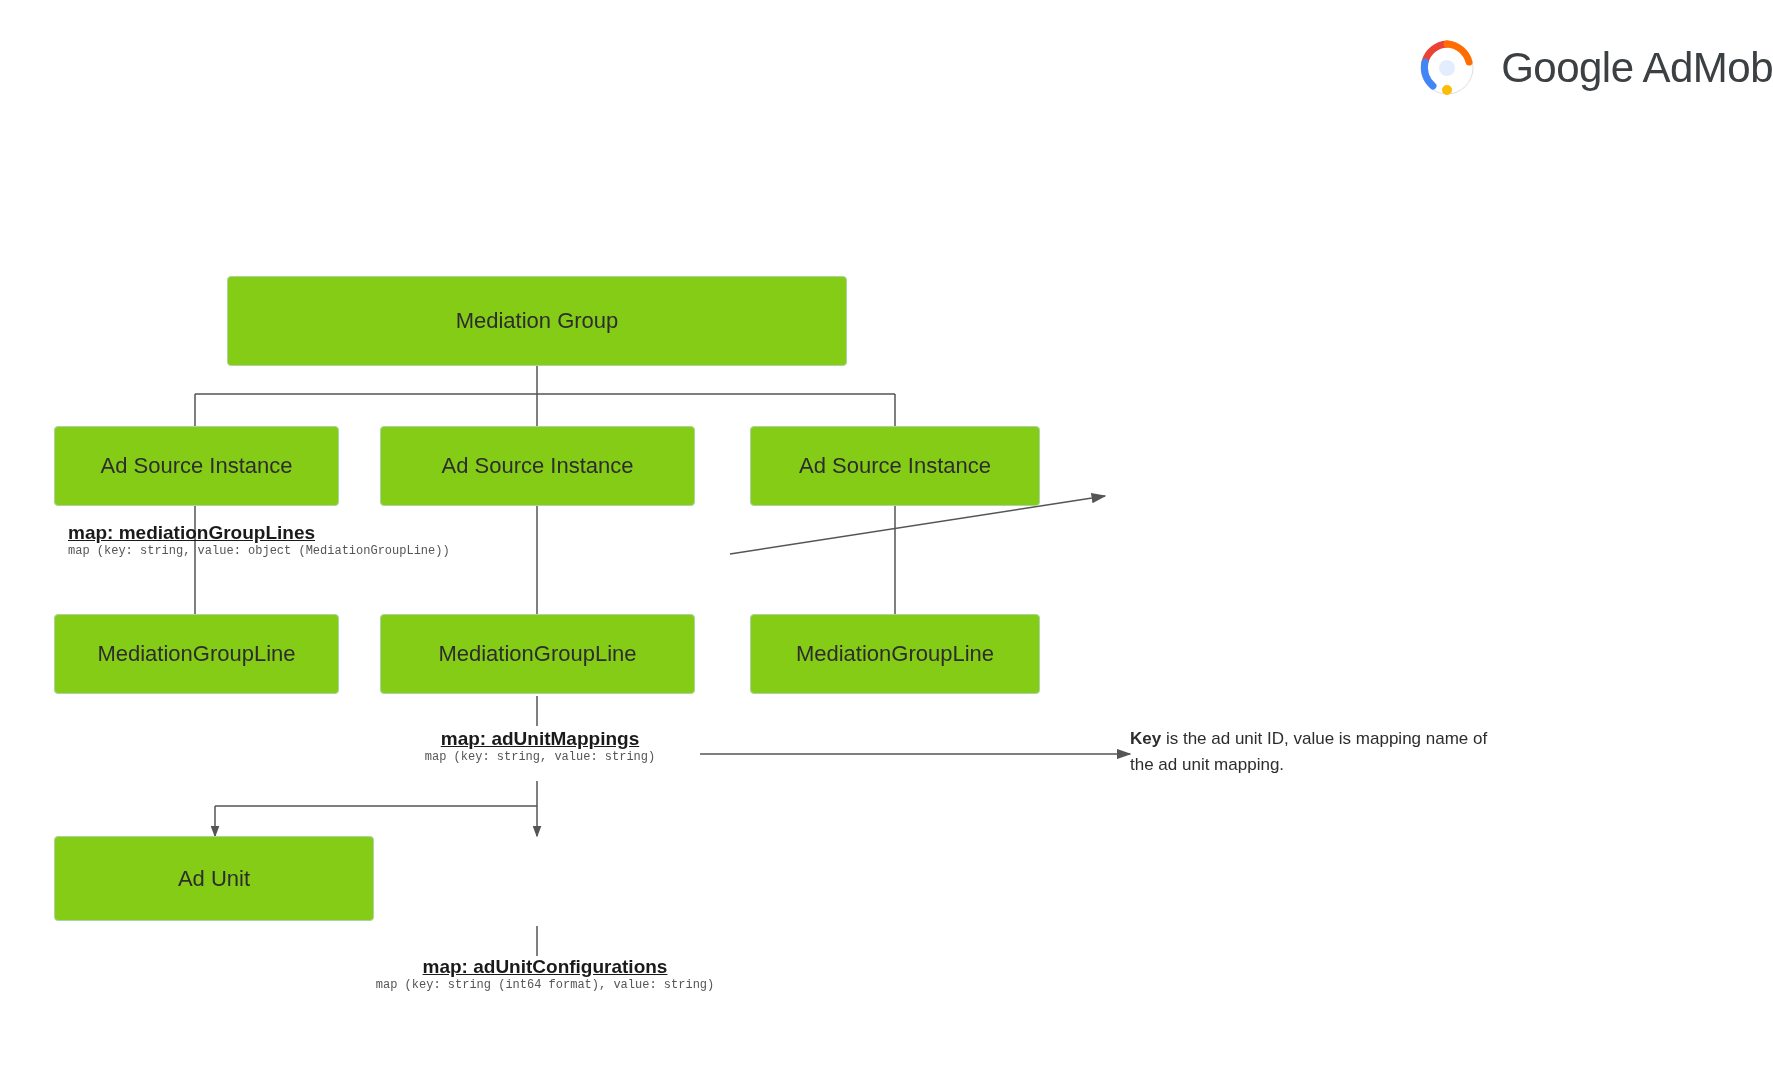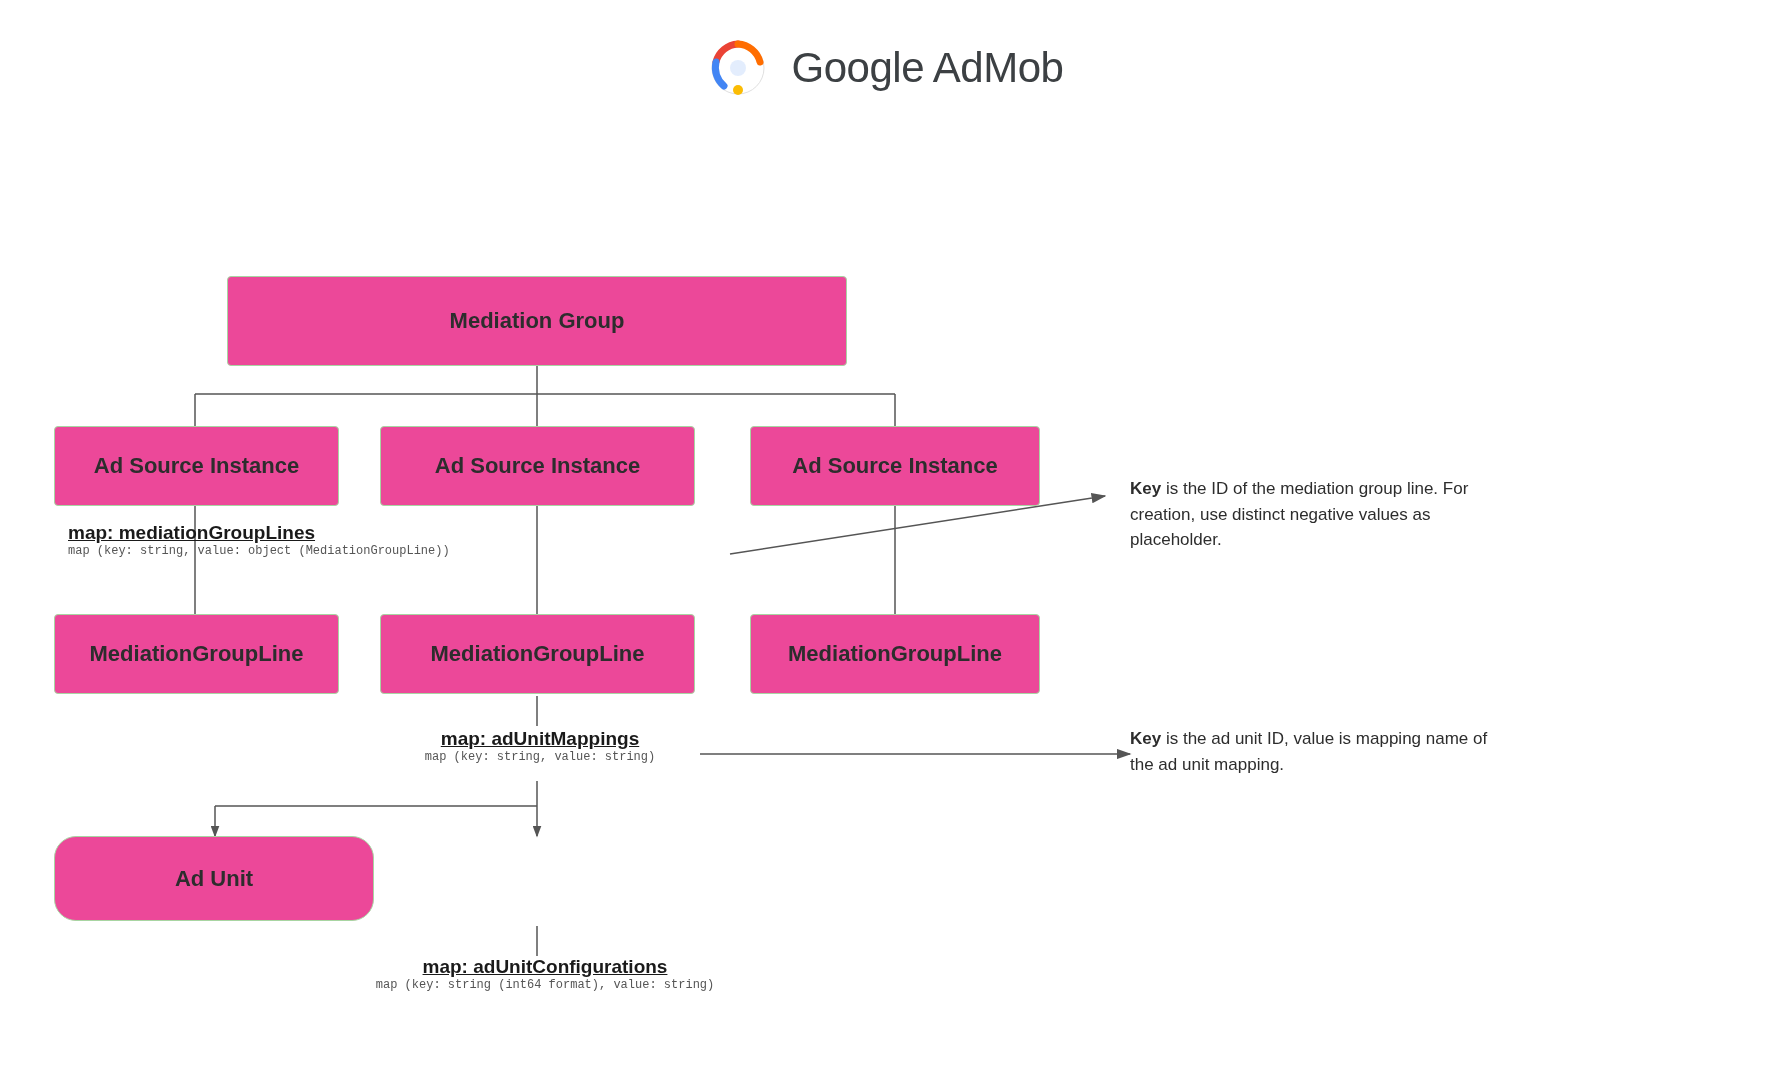--- a/index.html
+++ b/index.html
@@ -17,21 +17,21 @@
       min-height: 1065px;
       background: #fff;
       position: relative;
       padding: 20px 0;
     }
 
     
     .header {
       display: flex;
       align-items: center;
-      justify-content: center;
+      justify-content: flex-end;
       gap: 26px;
       margin-bottom: 40px;
       padding-top: 20px;
     }
 
     .logo-svg {
       width: 56px;
       height: 56px;
     }
 
@@ -45,29 +45,29 @@
     
     .diagram-area {
       position: relative;
       width: 1773px;
       height: 900px;
     }
 
     
     .box {
       position: absolute;
-      background: #ec4899;
+      background: #84cc16;
       border: 1.5px solid #a8d5a2;
       border-radius: 4px;
       display: flex;
       align-items: center;
       justify-content: center;
       font-size: 22px;
       color: #2d2d2d;
-      font-weight: 700;
+      font-weight: 400;
     }
 
     
     .connectors-svg {
       position: absolute;
       top: 0;
       left: 0;
       width: 100%;
       height: 100%;
       pointer-events: none;
@@ -195,37 +195,34 @@
     </div>
 
     <div class="box" style="left:380px; top:478px; width:315px; height:80px;">
       <span>MediationGroupLine</span>
     </div>
 
     <div class="box" style="left:750px; top:478px; width:290px; height:80px;">
       <span>MediationGroupLine</span>
     </div>
 
-    <div class="box" style="left:54px; top:700px; width:320px; height:85px;border-radius:22px;">
+    <div class="box" style="left:54px; top:700px; width:320px; height:85px;">
       <span>Ad Unit</span>
     </div>
 
 
     <div class="map-label" style="left:68px; top:386px; width:650px; text-align:left;">
       <div class="line1">
         <span>map: mediationGroupLines</span>
       </div>
       <div class="line2">
         <span class="code">map (key: string, value: object (</span><span class="code-blue">MediationGroupLine</span><span class="code">))</span>
       </div>
     </div>
 
-    <div class="annotation" style="left:1130px; top:340px; width:380px;">
-      <span class="bold">Key</span><span> is the ID of the mediation group line. For creation, use distinct negative values as placeholder.</span>
-    </div>
 
     <div class="map-label" style="left:300px; top:592px; width:480px; text-align:center;">
       <div class="line1">
         <span>map: adUnitMappings</span>
       </div>
       <div class="line2">
         <span class="code">map (key: string, value: string)</span>
       </div>
     </div>
 

